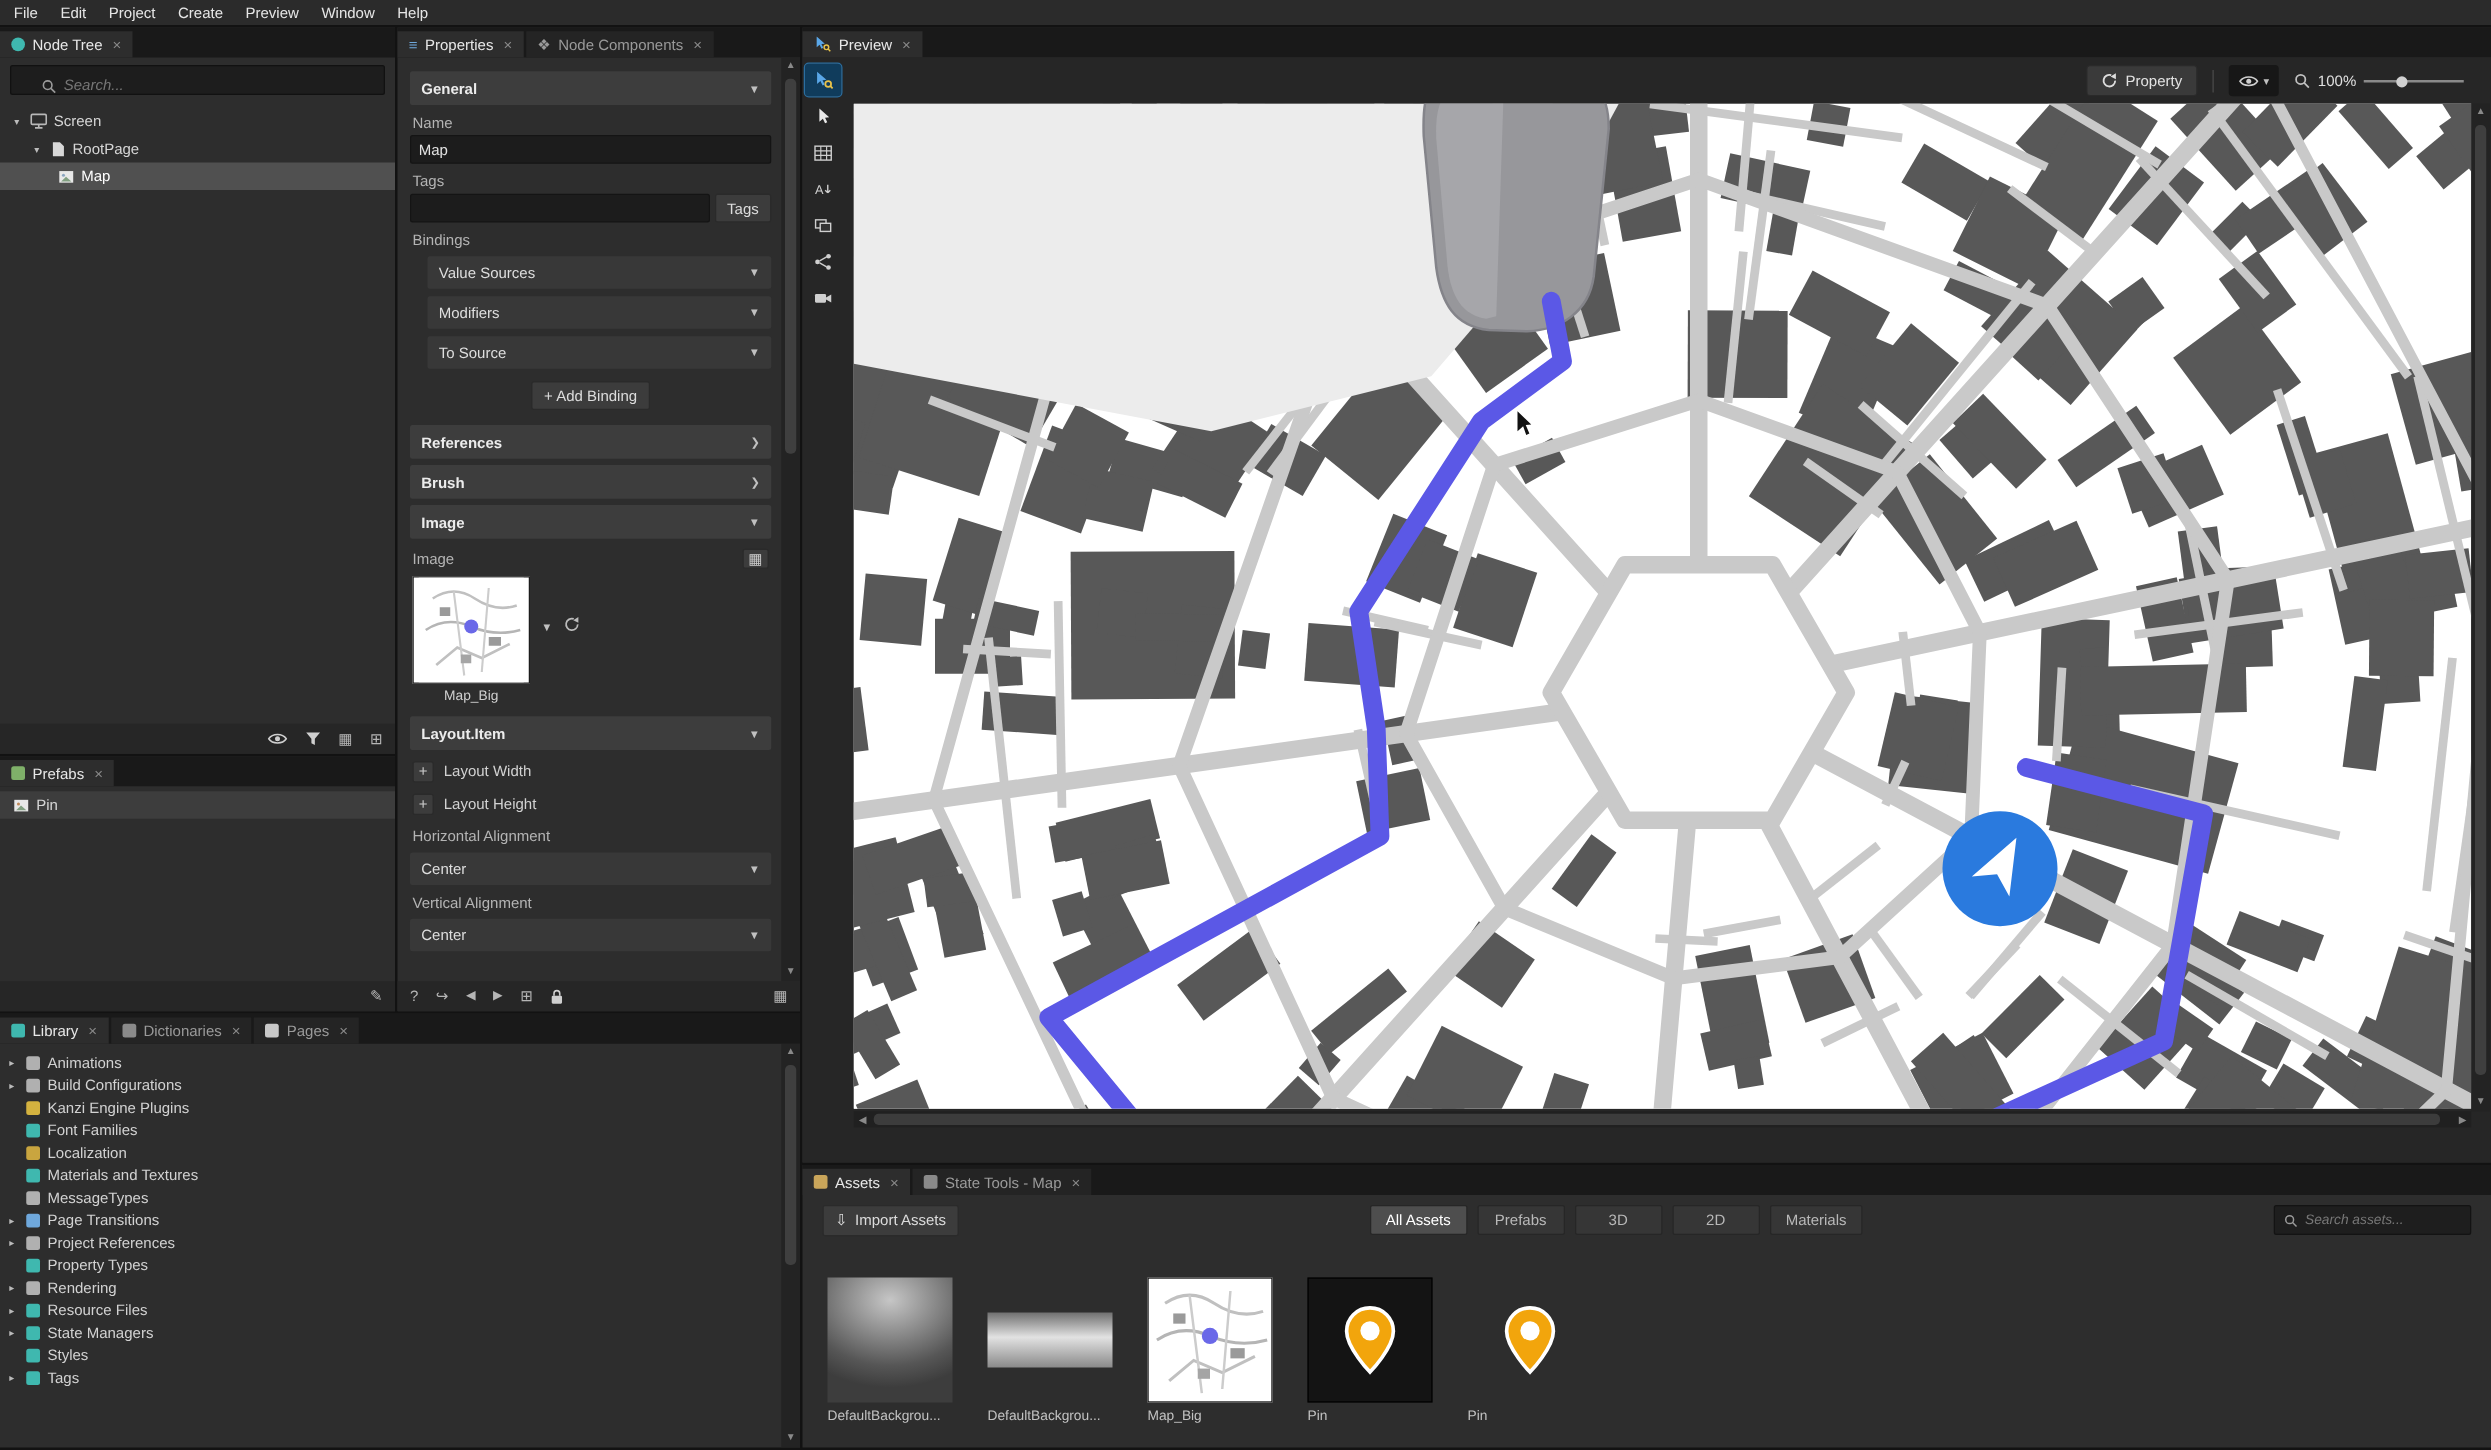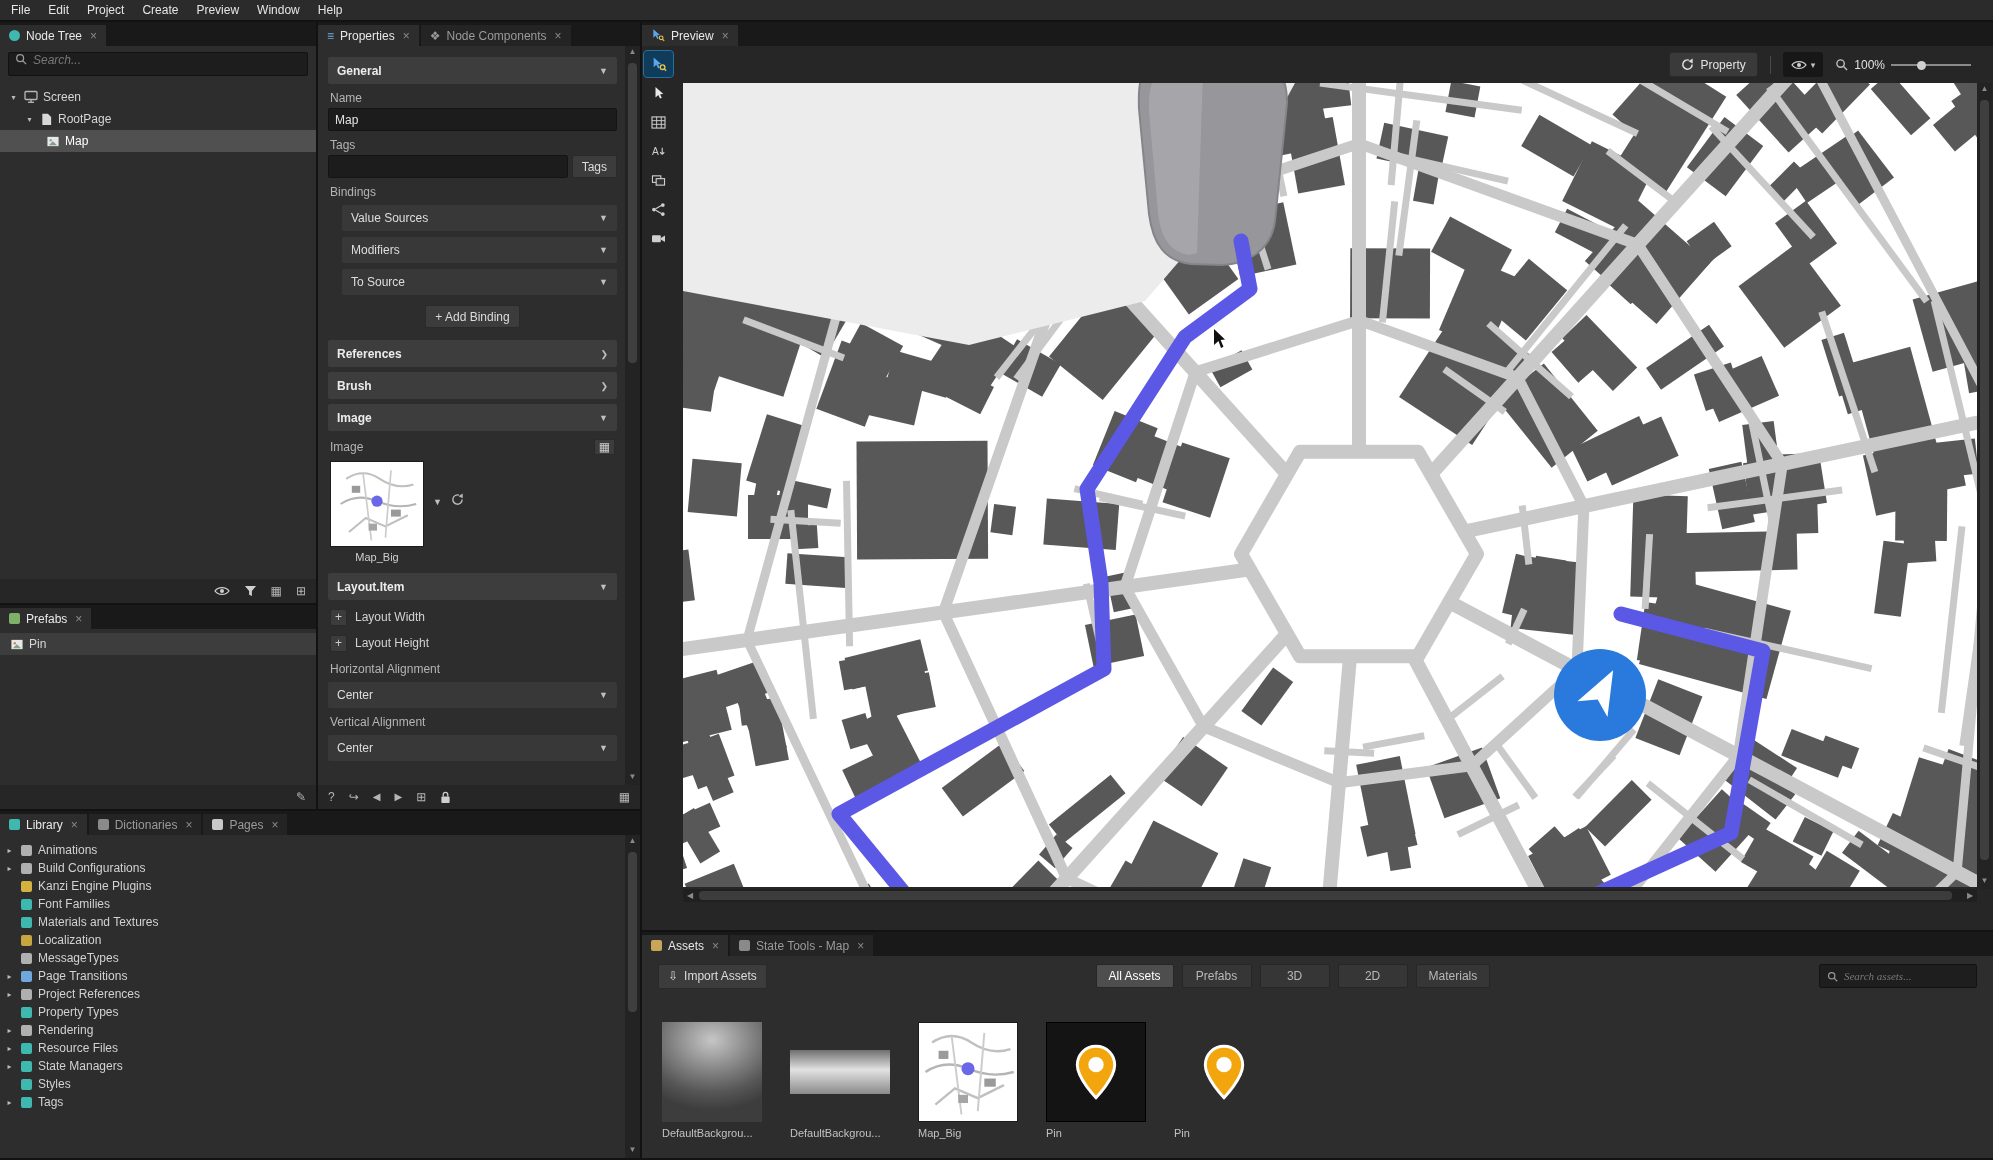--- a/index.html
+++ b/index.html
@@ -12,21 +12,21 @@
 .col-nodetree{width:316px;display:flex;flex-direction:column;gap:2px;flex:none}
 .col-props{flex:1;display:flex;min-width:0}
 .right-group{flex:1;display:flex;flex-direction:column;gap:2px;min-width:0}
 .panel{background:#2d2d2d;display:flex;flex-direction:column;min-height:0;min-width:0}
 .tabbar{height:24px;background:#191919;display:flex;align-items:flex-end;gap:2px;flex:none}
 .tab{height:21px;display:flex;align-items:center;gap:6px;padding:0 9px;background:#242424;color:#9a9a9a;white-space:nowrap}
 .tab.active{background:#2d2d2d;color:#e8e8e8}
 .tab .close{color:#8a8a8a;font-size:12px;line-height:1;margin-left:2px}
 .gicon{display:inline-block;font-style:normal;line-height:1}
 .sqicon{width:11px;height:11px;border-radius:2px;display:inline-block;flex:none}
-.search-row{margin:6px 8px;height:24px;background:#1d1d1d;border:1px solid #111;border-radius:2px;display:flex;align-items:flex-start;padding:0 6px;gap:6px}
+.search-row{margin:6px 8px;height:24px;background:#1d1d1d;border:1px solid #111;border-radius:2px;display:flex;align-items:flex-end;padding:0 24px;gap:6px}
 .search-row input{flex:1;background:transparent;border:none;outline:none;color:#ddd;font-size:12px;font-family:inherit}
 .search-row input::placeholder{color:#777;font-style:italic}
 .tree{flex:1;padding-top:4px;overflow:hidden}
 .tree-row{height:22px;display:flex;align-items:center;gap:5px;color:#d6d6d6}
 .tree-row.selected{background:#505050;color:#fff}
 .twisty{width:11px;font-size:8px;color:#bbb;text-align:center;flex:none}
 .panel-footer{height:24px;background:#262626;display:flex;align-items:center;gap:14px;padding:0 10px;flex:none;color:#b5b5b5}
 .spacer{flex:1}
 .props-scroll{flex:1;overflow:hidden;padding:6px 6px 0 8px}
 .section-hdr{height:27px;background:#3d3d3d;border-radius:2px;display:flex;align-items:center;justify-content:space-between;padding:0 9px;color:#ececec;font-weight:bold;margin:5px 2px}
@@ -67,21 +67,21 @@
 .hscroll{position:absolute;left:41px;top:843px;width:1294px;height:13px;background:#202020;display:flex;align-items:center;color:#8a8a8a}
 .hscroll .arr{width:14px;text-align:center;font-size:8px}
 .hscroll .track{flex:1;height:9px;position:relative}
 .hscroll .hthumb{position:absolute;left:2px;top:0;height:9px;width:99%;background:#3c3c3c;border-radius:4px}
 .pv-vscroll{position:absolute;right:1px;top:37px;height:806px}
 .assets-toolbar{height:40px;display:flex;align-items:center;padding:0 16px;gap:10px;flex:none}
 .filters{display:flex;gap:8px;margin:11px auto}
 .pill{min-width:70px;height:24px;background:#363636;border:1px solid #262626;border-radius:2px;color:#b8b8b8;display:flex;align-items:center;justify-content:center;padding:0 12px}
 .pill.active{background:#4e4e4e;color:#fff}
 .assets-search{width:158px;height:24px;background:#1e1e1e;border:1px solid #131313;border-radius:2px;display:flex;align-items:center;gap:6px;padding:0 7px}
-.assets-search input{flex:1;min-width:0;background:transparent;border:none;outline:none;color:#ddd;font-family:Liberation Serif, serif;font-size:11px}
+.assets-search input{flex:1;min-width:0;background:transparent;border:none;outline:none;color:#ddd;font-family:Liberation Sans, sans-serif;font-size:11px}
 .assets-search input::placeholder{color:#777;font-style:italic}
 .thumbs{display:flex;gap:28px;padding:26px 0 0 20px}
 .asset{width:100px}
 .asset-box{width:100px;height:100px;display:flex;align-items:center;justify-content:center}
 .asset-label{margin-top:5px;font-size:11px;color:#c2c2c2;white-space:nowrap;overflow:hidden;text-overflow:ellipsis}
 .grad1{width:100px;height:100px;background:radial-gradient(ellipse 90px 70px at 50% 18%,#c6c6c6,#565656 75%,#3d3d3d)}
 .grad2{width:100px;height:44px;background:linear-gradient(180deg,#6f6f6f,#e2e2e2 45%,#8a8a8a)}
 .pin-dark{background:#141414;border:1px solid #000}
 .minimap{width:100%;height:100%;display:block}
 svg.ic{display:block}
@@ -358,27 +358,27 @@
               <span class="sqicon" style="background:#d4b23f"></span>
               <span>Kanzi Engine Plugins</span>
             </div>
           <div class="lib-row">
               <span class="twisty"></span>
               <span class="sqicon" style="background:#3fb8af"></span>
               <span>Font Families</span>
             </div>
           <div class="lib-row">
               <span class="twisty"></span>
+              <span class="sqicon" style="background:#c9a53f"></span>
+              <span>Localization</span>
+            </div>
+          <div class="lib-row">
+              <span class="twisty"></span>
               <span class="sqicon" style="background:#3fb8af"></span>
               <span>Materials and Textures</span>
-            </div>
-          <div class="lib-row">
-              <span class="twisty"></span>
-              <span class="sqicon" style="background:#c9a53f"></span>
-              <span>Localization</span>
             </div>
           <div class="lib-row">
               <span class="twisty"></span>
               <span class="sqicon" style="background:#b0b0b0"></span>
               <span>MessageTypes</span>
             </div>
           <div class="lib-row">
               <span class="twisty">▸</span>
               <span class="sqicon" style="background:#6fa8dc"></span>
               <span>Page Transitions</span>

